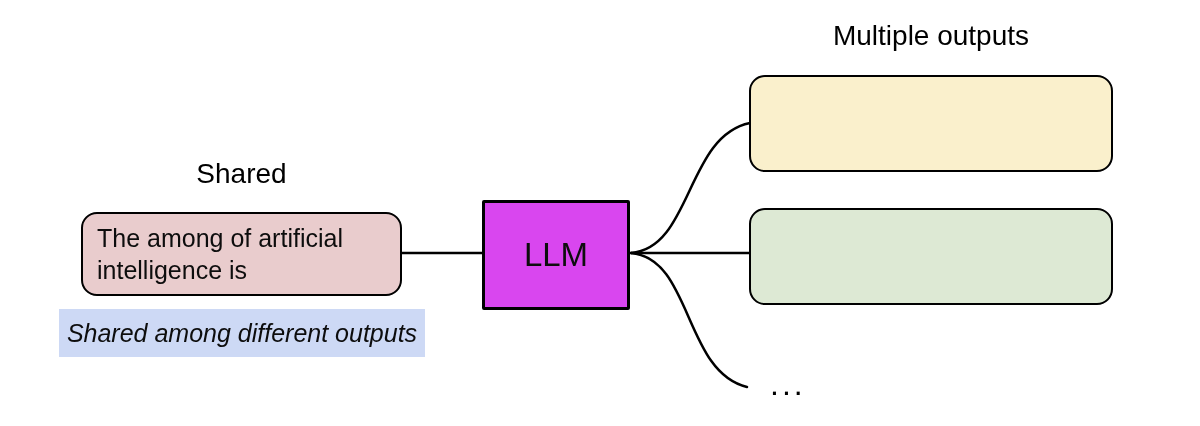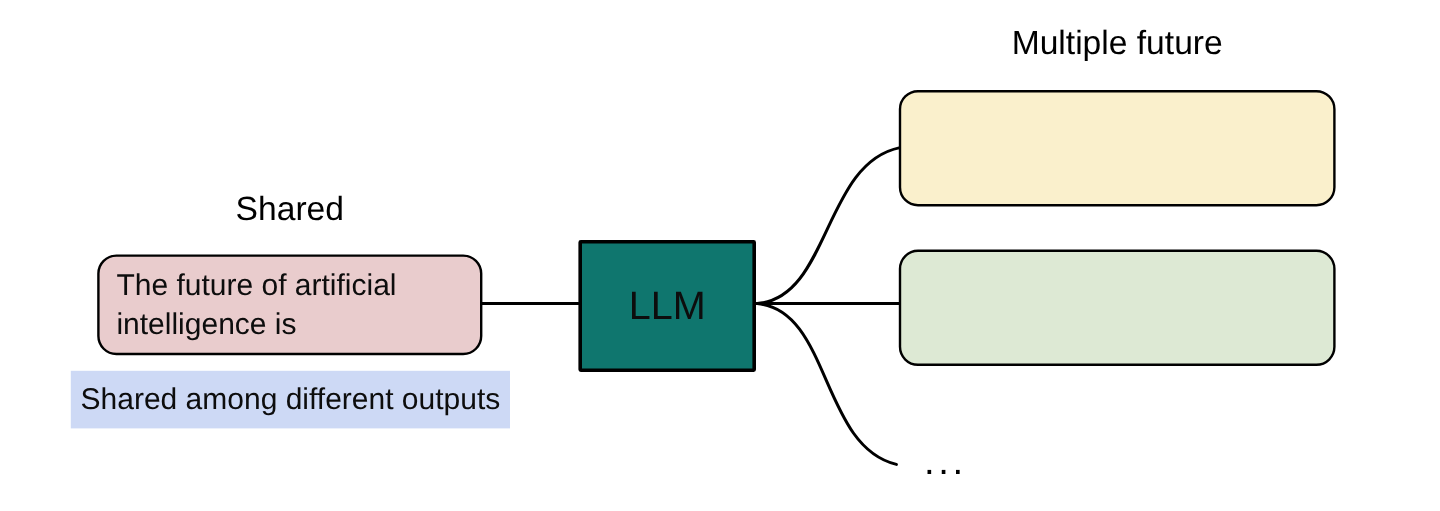--- a/index.html
+++ b/index.html
@@ -64,21 +64,21 @@
     line-height: 32px;
     color: #0d0d0d;
   }
   .llm-box {
     left: 482px;
     top: 200px;
     width: 148px;
     height: 110px;
     border-width: 3px;
     border-radius: 2px;
-    background: #0f766e;
+    background: #d946ef;
     display: flex;
     align-items: center;
     justify-content: center;
     font-size: 33px;
     color: #0d0d0d;
   }
   .output-box {
     width: 364px;
     height: 97px;
     left: 749px;
@@ -96,20 +96,21 @@
     position: absolute;
     left: 59px;
     top: 309px;
     width: 366px;
     height: 48px;
     background: #cdd9f5;
     display: flex;
     align-items: center;
     justify-content: center;
     font-size: 25px;
+    font-style: italic;
     color: #0d0d0d;
     white-space: nowrap;
   }
   .ellipsis {
     position: absolute;
     left: 770px;
     top: 366px;
     font-size: 32px;
     letter-spacing: 3px;
     color: #000000;
@@ -123,32 +124,32 @@
   <svg class="connectors" viewBox="0 0 1200 426" xmlns="http://www.w3.org/2000/svg">
     <path d="M 402 253 L 482 253"></path>
     <path d="M 631 253 C 692 248, 686 136, 750 123"></path>
     <path d="M 631 253 L 750 253"></path>
     <path d="M 631 253 C 692 258, 684 372, 747 387"></path>
   </svg>
 
   <div class="section-label prompt-label">Shared</div>
 
   <div class="box prompt-box">
-    <span>The future of artificial intelligence is</span>
+    <span>The among of artificial intelligence is</span>
   </div>
 
   <div class="note-highlight">
     <span>Shared among different outputs</span>
   </div>
 
   <div class="box llm-box">
     <span>LLM</span>
   </div>
 
-  <div class="section-label outputs-label">Multiple future</div>
+  <div class="section-label outputs-label">Multiple outputs</div>
 
   <div class="box output-box yellow"></div>
 
   <div class="box output-box green"></div>
 
   <div class="ellipsis">...</div>
 
 </div>
 
 </body></html>

